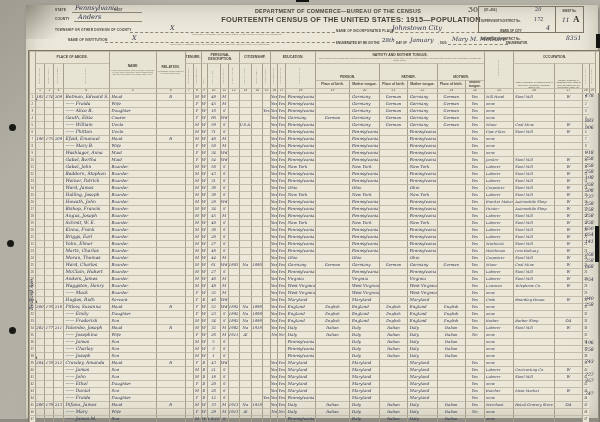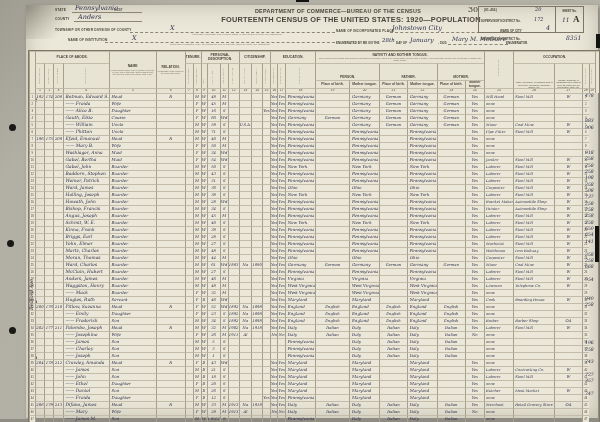--- a/index.html
+++ b/index.html
@@ -99,21 +99,21 @@
   <div class="dot" style="left:33px;top:356px;width:4px;height:4px;"></div>
   <div class="mark" style="left:296px;top:0;width:13px;height:2px;"></div>
   <div class="mark" style="left:595px;top:226px;width:5px;height:36px;"></div>
   <div class="mark" style="left:596px;top:34px;width:4px;height:14px;"></div>
   <div id="bottom-edge"></div>
 
   <div class="p tiny" id="form-number">9-557</div>
   <div class="p" id="dept-line">DEPARTMENT OF COMMERCE—BUREAU OF THE CENSUS</div>
   <div class="p" id="stamp-60">30</div>
   <div class="p tiny" id="stamp-code">(81-456)</div>
-  <div class="p" id="census-title">FOURTEENTH CENSUS OF THE UNITED STATES: 1920—POPULATION</div>
+  <div class="p" id="census-title">FOURTEENTH CENSUS OF THE UNITED STATES: 1915—POPULATION</div>
 
   <div class="p tiny" id="state-label">STATE</div>
   <div class="p hw hwv" id="state-value">Pennsylvania</div>
   <div class="solidline" style="left:72px;top:12px;width:70px;"></div>
   <div class="p tiny" id="county-label">COUNTY</div>
   <div class="p hw hwv" id="county-value">Anders</div>
   <div class="solidline" style="left:74px;top:21px;width:68px;"></div>
 
   <div class="p tiny" id="township-label">TOWNSHIP OR OTHER DIVISION OF COUNTY</div>
   <div class="p hw hwv" id="township-value">X</div>

